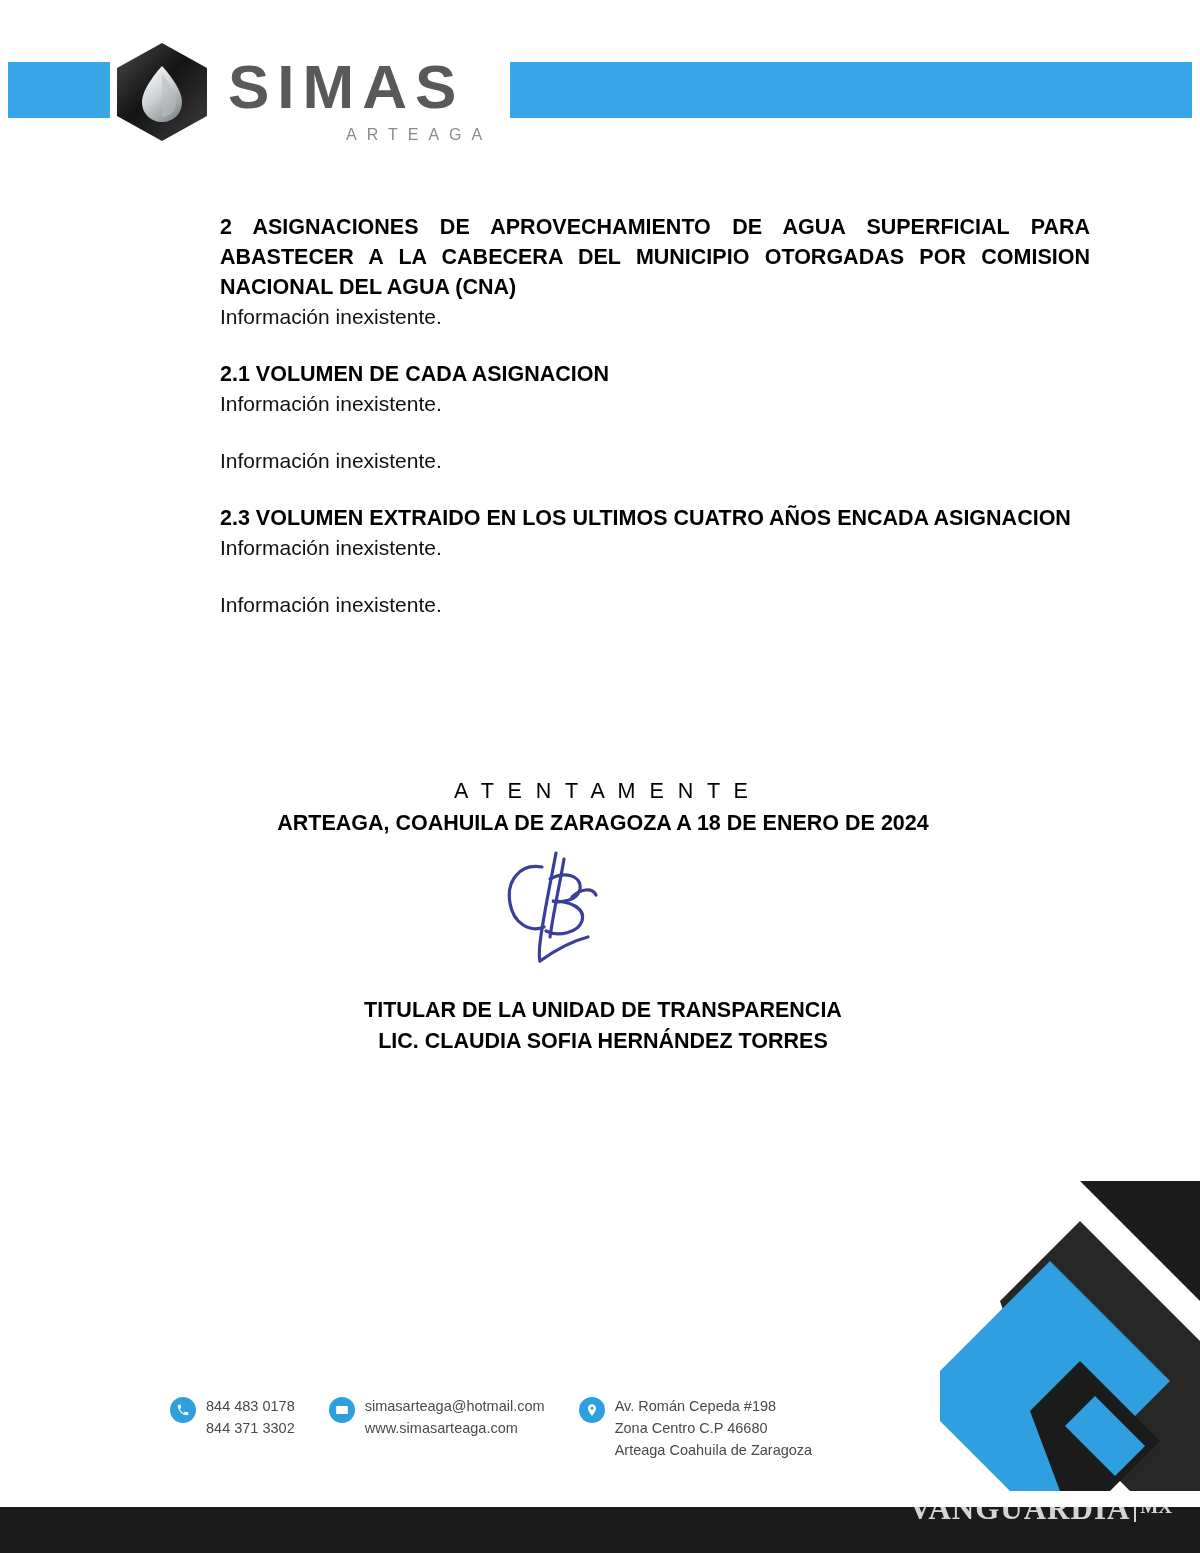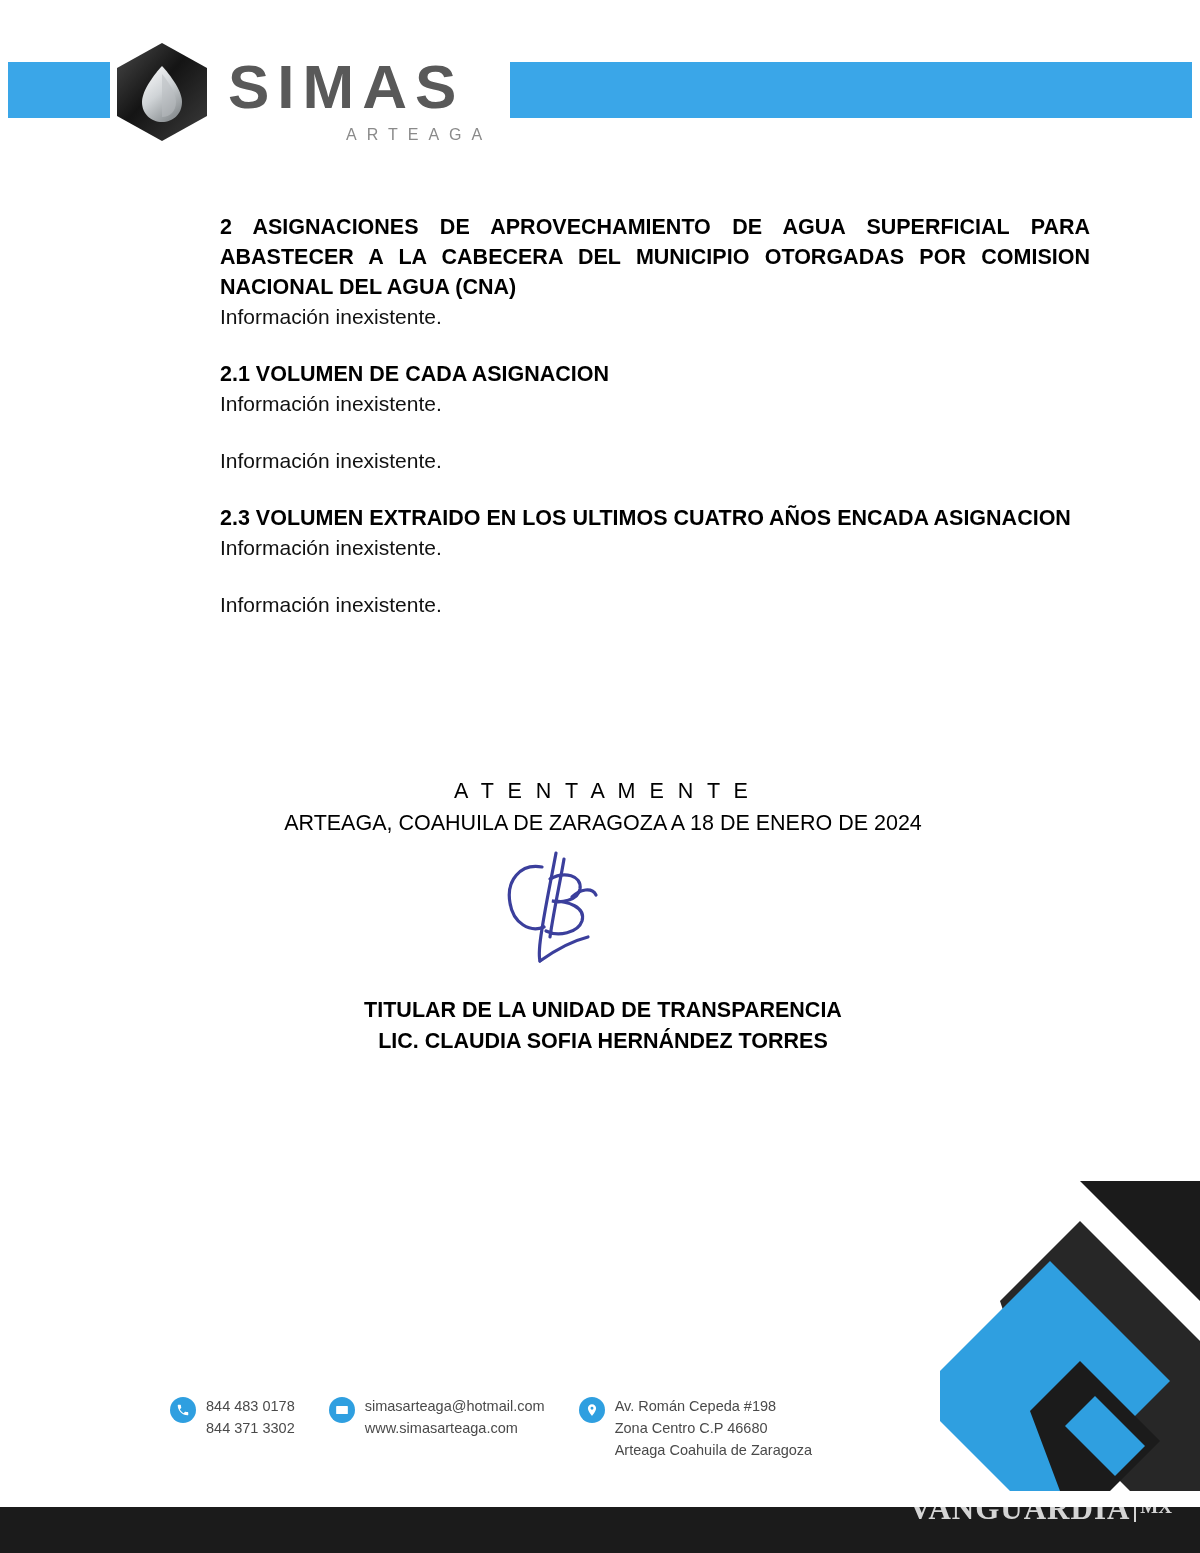--- a/index.html
+++ b/index.html
@@ -118,21 +118,21 @@
   }
   .atentamente {
     font-size: 21.5px;
     font-weight: normal;
     letter-spacing: 4px;
     color: #000;
     line-height: 32px;
   }
   .place-date {
     font-size: 21.5px;
-    font-weight: normal;
+    font-weight: bold;
     color: #000;
     line-height: 32px;
     text-align: center;
   }
   .signature {
     position: absolute;
     left: 480px;
     top: 845px;
     width: 180px;
     height: 140px;

